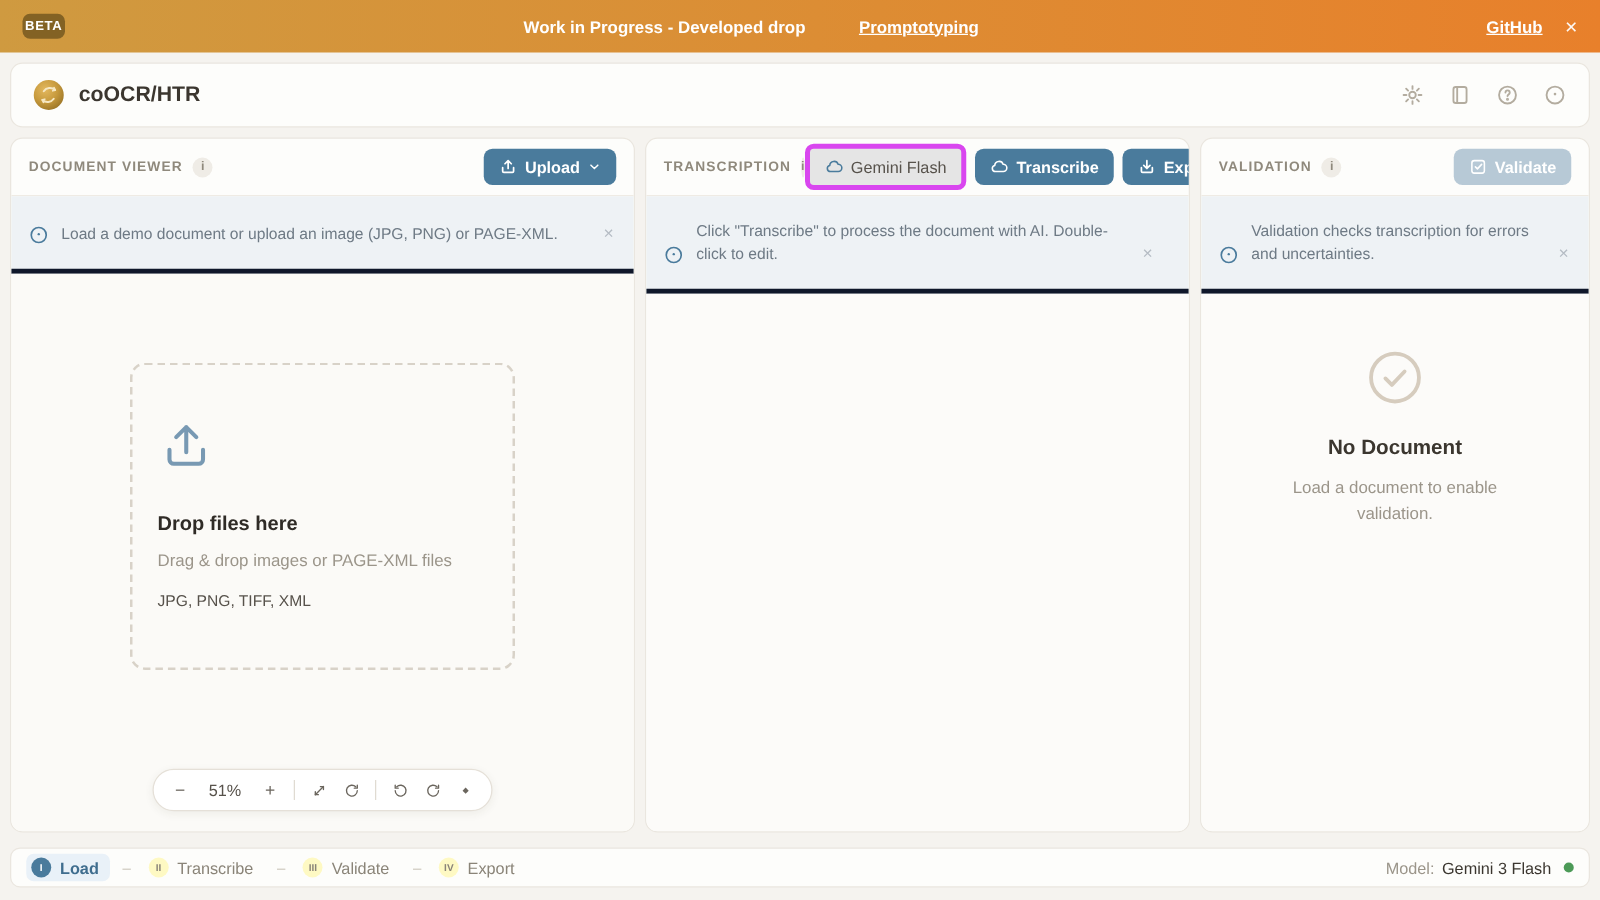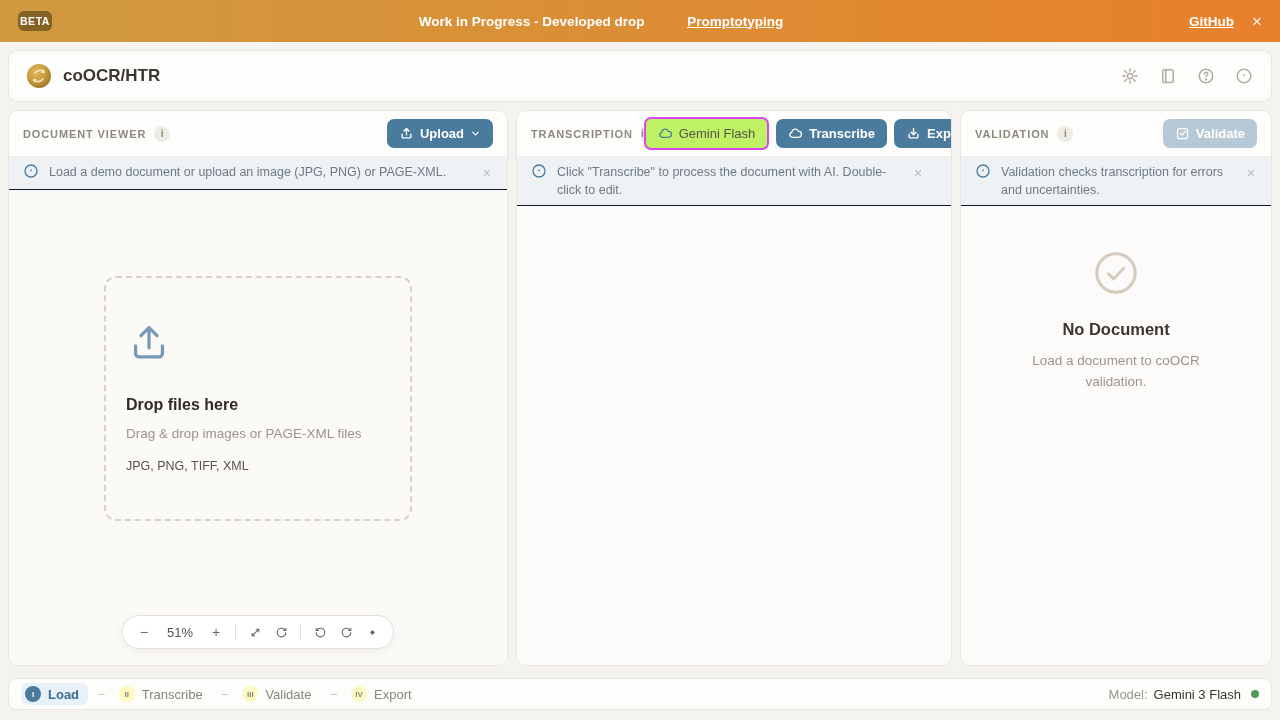--- a/index.html
+++ b/index.html
@@ -83,30 +83,30 @@
   }
   .head-actions { margin-left:auto; display:flex; align-items:center; gap:7px; }
 
   .btn {
     display:inline-flex; align-items:center; gap:6px;
     border:none; border-radius:7px; cursor:pointer;
     font-family:inherit; font-size:13px; font-weight:600;
     padding:7px 12px; line-height:1;text-align:center;
   }
   .btn-blue { background:#4a7b9c; color:#fff; }
-  .btn-outline { background:#bef264; color:#57524b; border:2px solid #d946ef; font-weight:500; }
+  .btn-outline { background:#e5e5e5; color:#57524b; border:4px solid #d946ef; font-weight:500; }
   .btn-outline .cloud-blue { color:#4a7b9c; }
   .btn-disabled { background:#b7c9d6; color:#fff; cursor:default; }
 
   
   .hint {
     background:#eef2f5;
-    border-bottom:1px solid #0f172a;
-    display:flex; align-items:flex-start; gap:10px;
-    padding:6px 14px;
+    border-bottom:4px solid #0f172a;
+    display:flex; align-items:flex-end; gap:10px;
+    padding:19px 14px;
     color:#6e7a85; font-size:12.5px; line-height:1.45;
   }
   .hint-icon { color:#4a7b9c; flex:0 0 auto; }
   .hint-text { flex:1; }
   .hint-close { color:#b5bcc4; font-size:14px; cursor:pointer; padding:0 2px; }
 
   
   .viewer-body {
     flex:1; position:relative;
     background:#fbfaf7;
@@ -407,21 +407,21 @@
       <span class="hint-close">×</span>
     </div>
     <div class="empty-state">
       <span class="es-icon">
         <svg width="46" height="46" viewBox="0 0 24 24" fill="none" stroke="currentColor" stroke-width="1.6" stroke-linecap="round" stroke-linejoin="round">
           <circle cx="12" cy="12" r="10"></circle>
           <path d="m8 12.4 2.7 2.7 5.3-5.6"></path>
         </svg>
       </span>
       <div class="es-title">No Document</div>
-      <div class="es-sub">Load a document to coOCR validation.</div>
+      <div class="es-sub">Load a document to enable validation.</div>
     </div>
   </section>
 </main>
 
 <footer class="status-bar">
   <div class="steps">
     <span class="step active">
       <span class="step-circle">I</span>
       <span>Load</span>
     </span>

